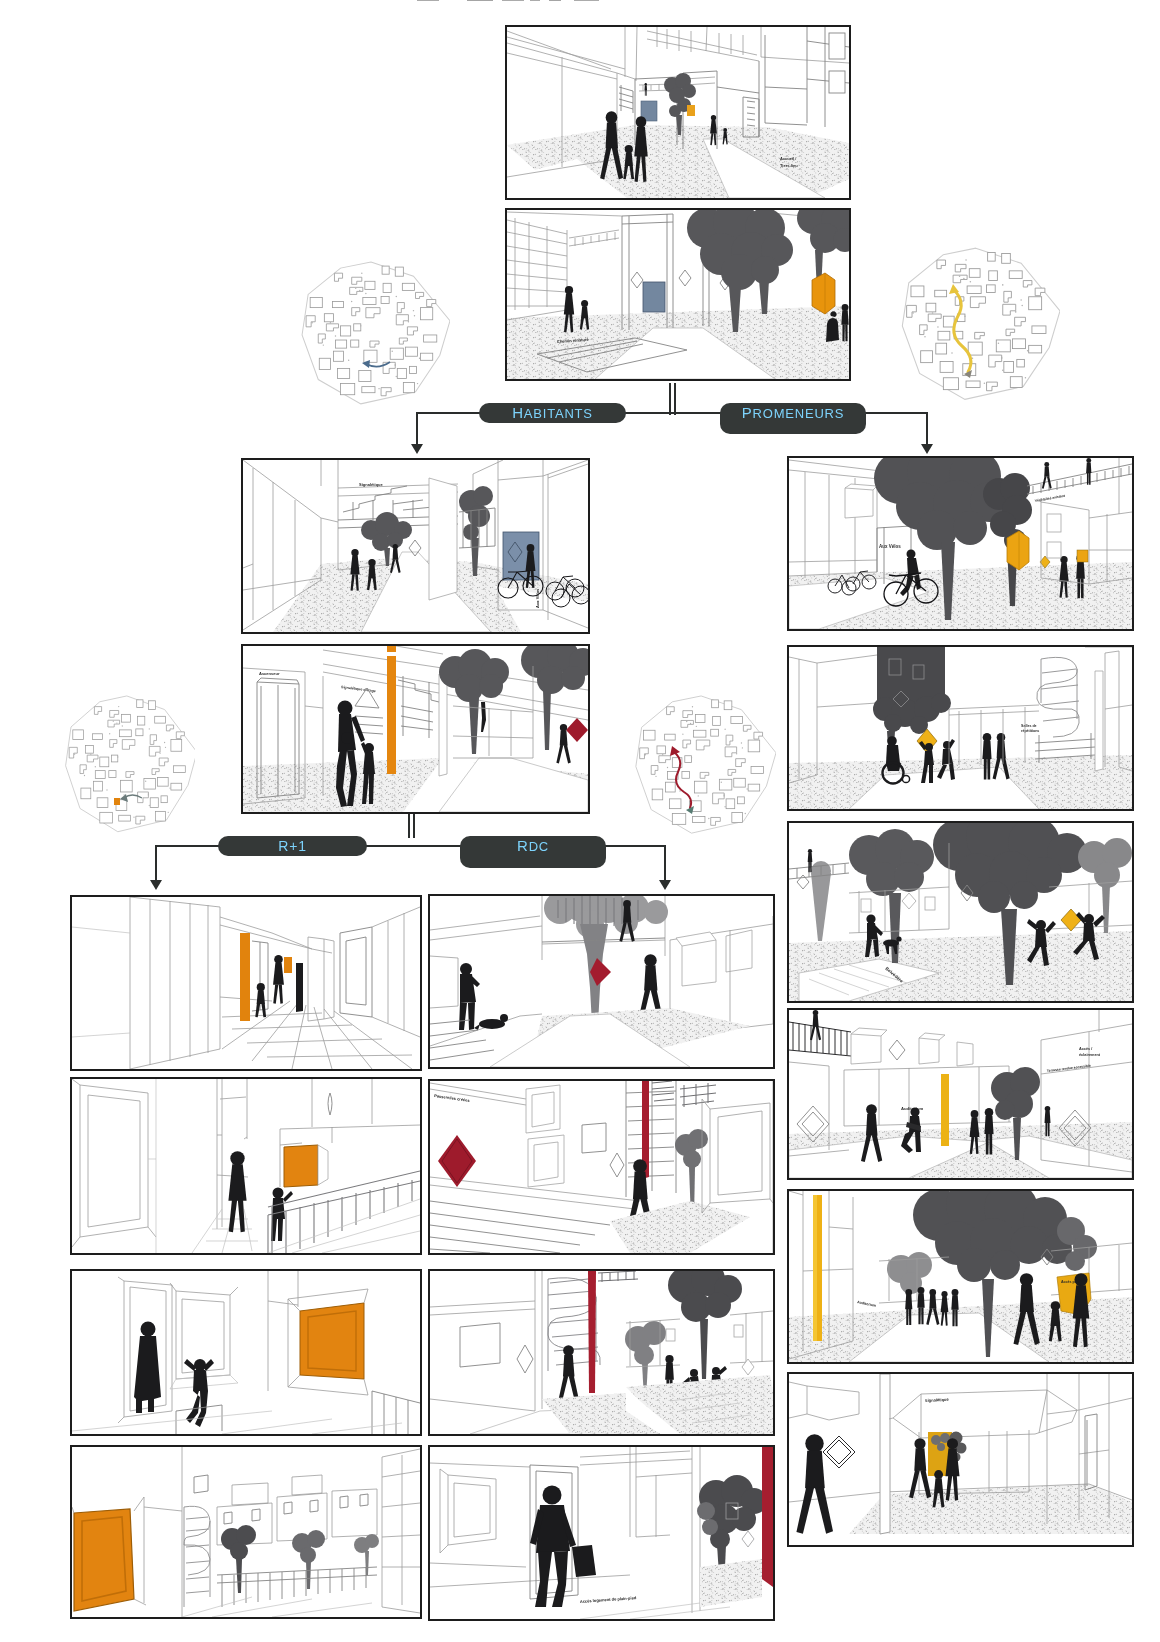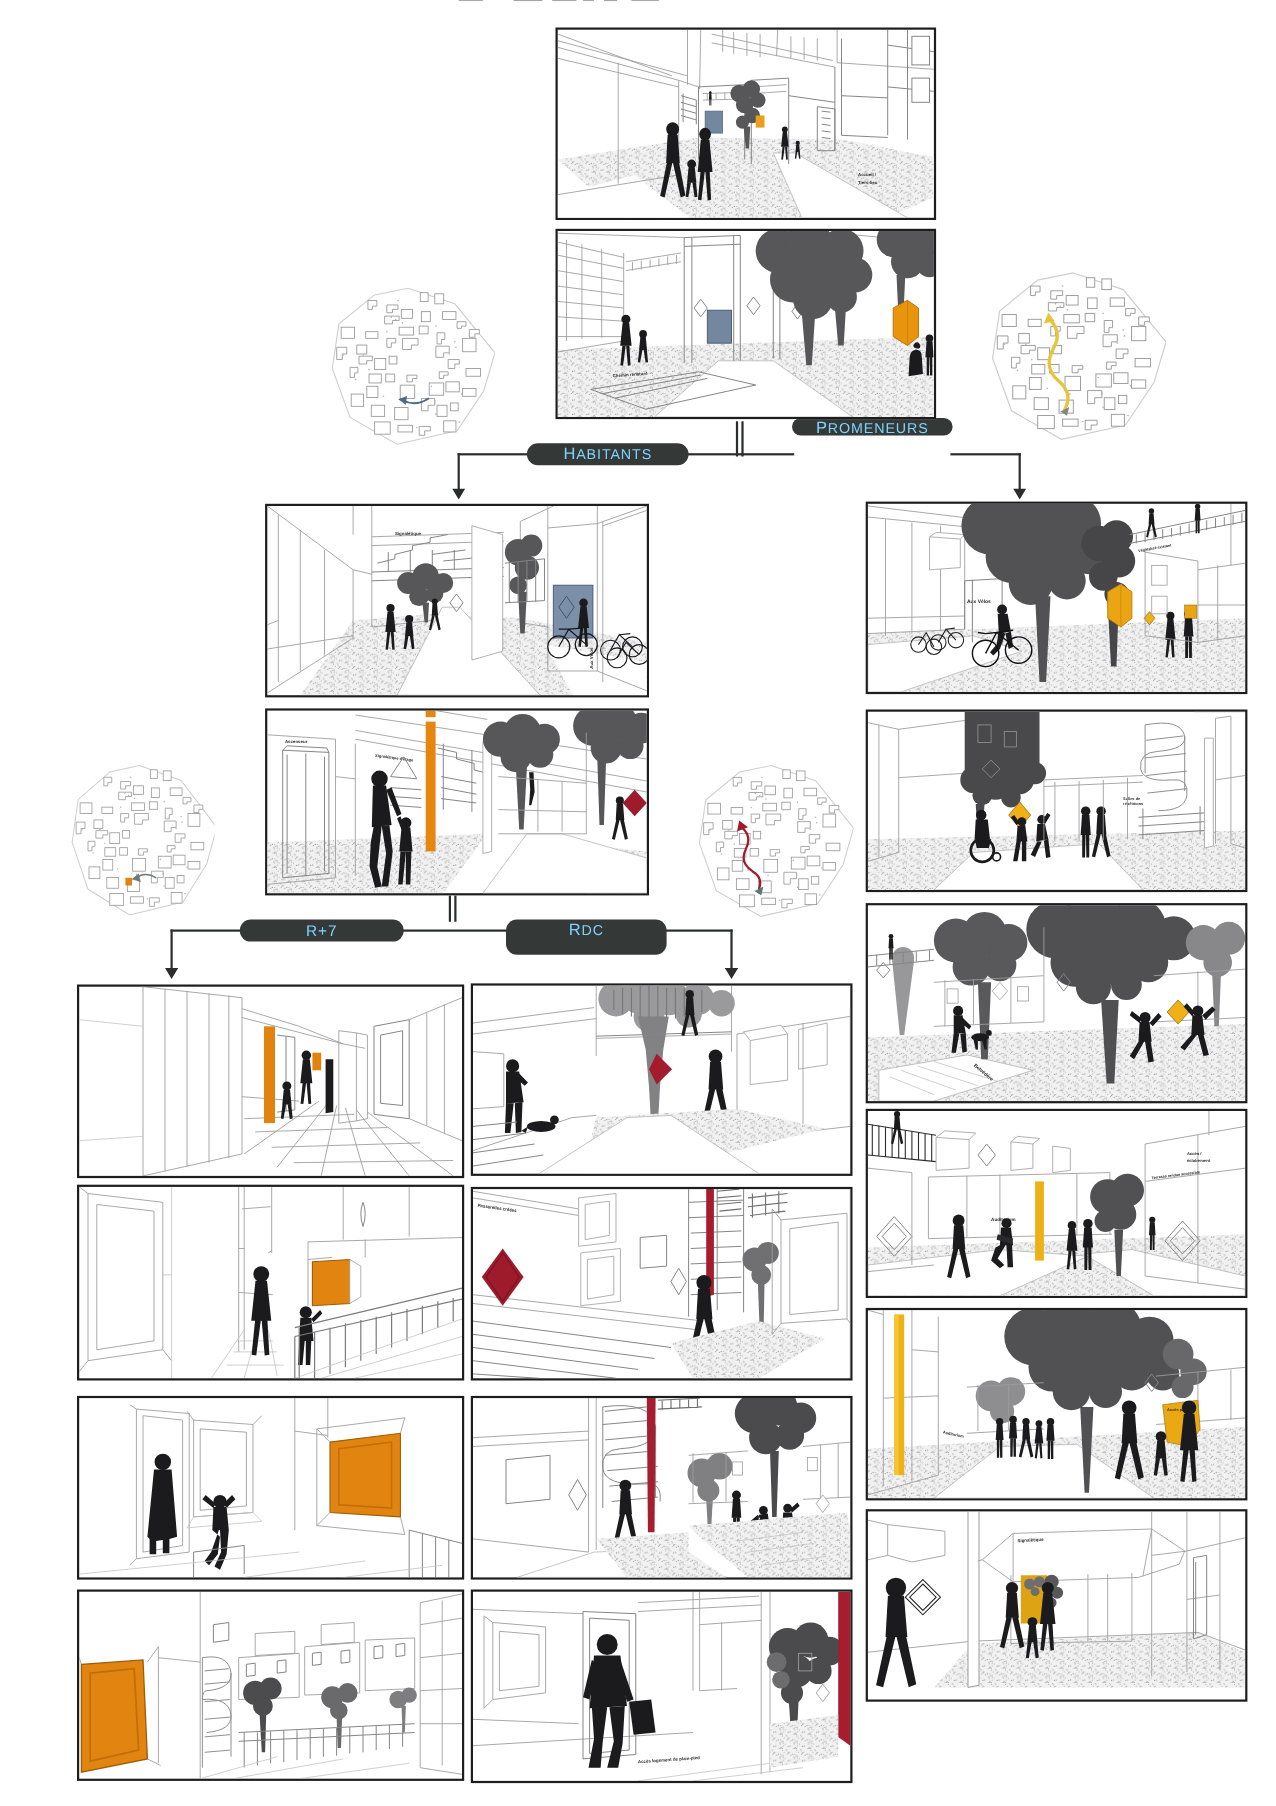--- a/index.html
+++ b/index.html
@@ -208,40 +208,40 @@
     </svg>
 
 <div class="cline" style="left:864px;top:412px;width:64px;height:2px"></div>
 <div class="cline" style="left:926px;top:412px;width:2px;height:33px"></div>
 <svg class="m" style="left:921px;top:444px" width="12" height="10">
       <path d="M0,0 L12,0 L6,10 Z" fill="#2a2d2c"></path>
     </svg>
 
 <div class="pill" style="left:479px;top:403px;width:147px;height:20px;line-height:20px;font-size:13px"><span style="font-size:15px">H</span>ABITANTS</div>
 
-<div class="pill" style="left:720px;top:380px;width:146px;height:16px;line-height:20px;font-size:13px"><span style="font-size:15px">P</span>ROMENEURS</div>
+<div class="pill" style="left:720px;top:403px;width:146px;height:31px;line-height:20px;font-size:13px"><span style="font-size:15px">P</span>ROMENEURS</div>
 
 <div class="cline" style="left:408px;top:814px;width:2px;height:24px"></div>
 <div class="cline" style="left:413px;top:814px;width:2px;height:24px"></div>
 
 <div class="cline" style="left:364px;top:845px;width:99px;height:2px"></div>
 
 <div class="cline" style="left:155px;top:845px;width:66px;height:2px"></div>
 <div class="cline" style="left:155px;top:845px;width:2px;height:36px"></div>
 <svg class="m" style="left:150px;top:880px" width="12" height="10">
       <path d="M0,0 L12,0 L6,10 Z" fill="#2a2d2c"></path>
     </svg>
 
 <div class="cline" style="left:603px;top:845px;width:63px;height:2px"></div>
 <div class="cline" style="left:664px;top:845px;width:2px;height:36px"></div>
 <svg class="m" style="left:659px;top:880px" width="12" height="10">
       <path d="M0,0 L12,0 L6,10 Z" fill="#2a2d2c"></path>
     </svg>
 
-<div class="pill" style="left:218px;top:836px;width:149px;height:20px;line-height:20px;font-size:14px">R+7</div>
+<div class="pill" style="left:218px;top:836px;width:149px;height:20px;line-height:20px;font-size:14px">R+1</div>
 
 <div class="pill" style="left:460px;top:836px;width:146px;height:32px;line-height:20px;font-size:13px"><span style="font-size:15px">R</span>DC</div>
 
 <div class="p" style="left:505px;top:25px;width:346px;height:175px">
       <svg viewBox="0 0 342 171">
 
 <path class="stp" d="M0,118 L128,98 L260,100 L342,116 L342,152 L300,171 L60,171 Z"></path>
 
 <path fill="#ffffff" stroke="#b5b5b5" stroke-width="0.7" d="M196,112 L216,112 L318,171 L222,171 Z"></path>
 

